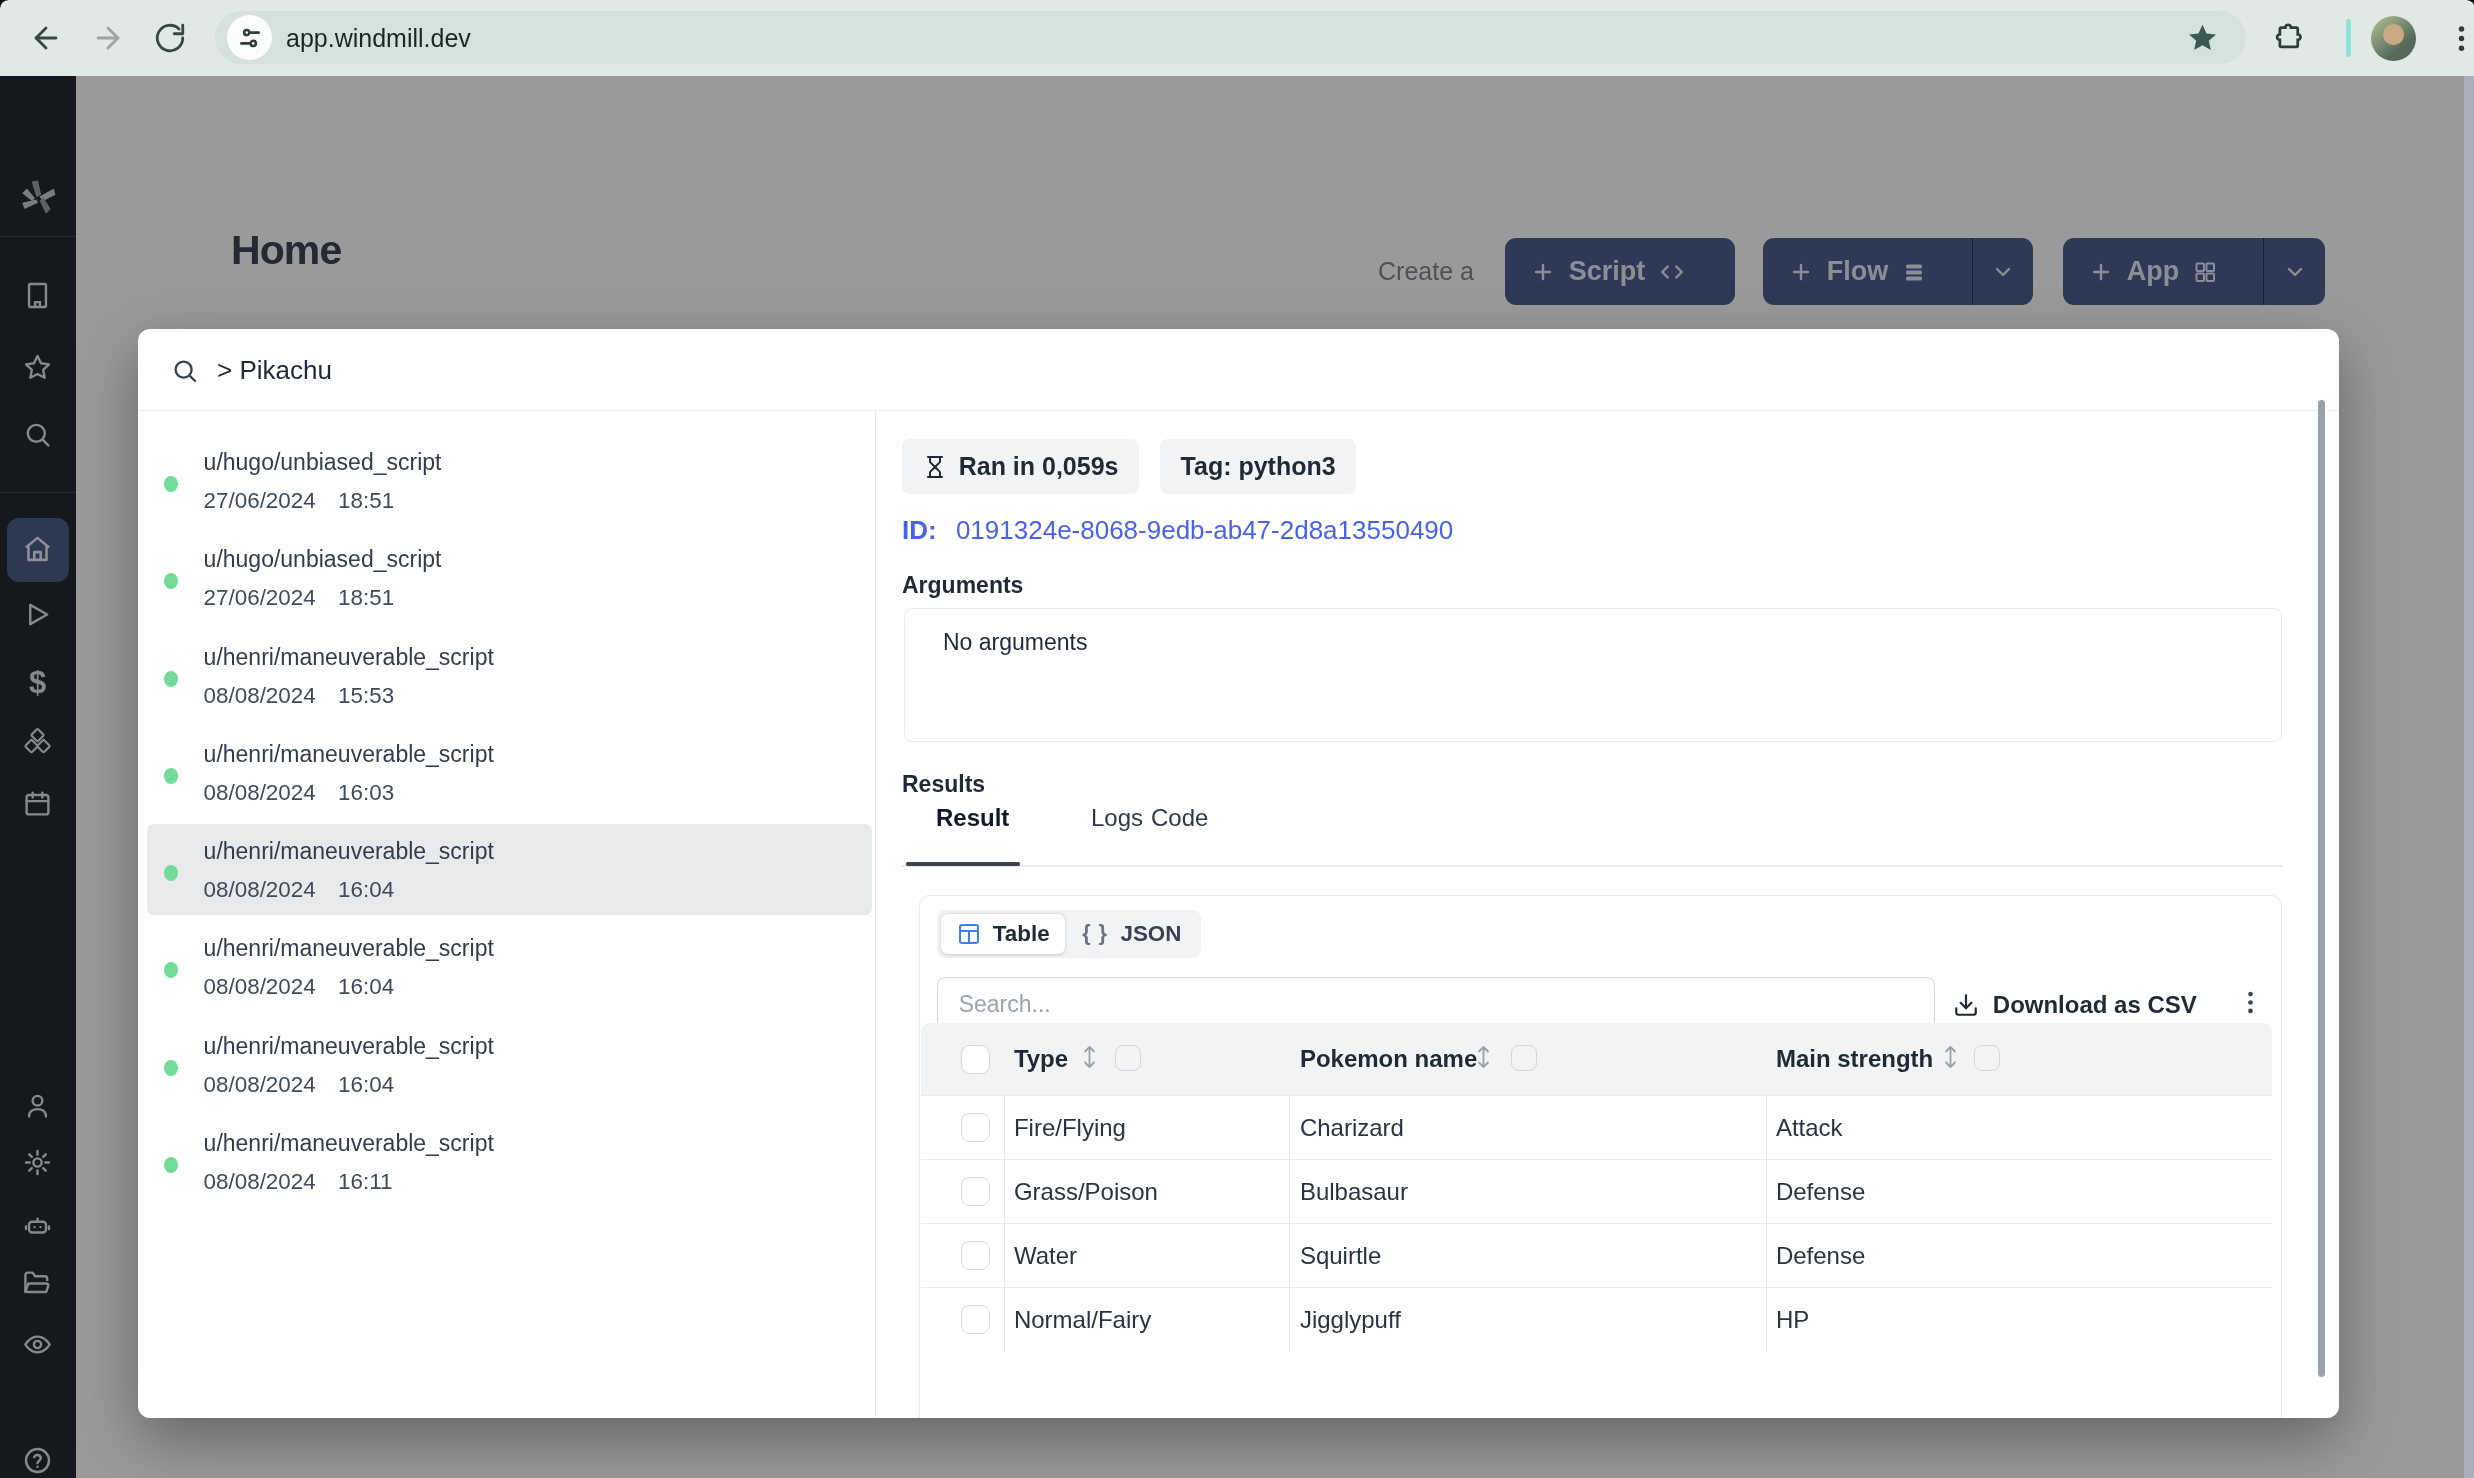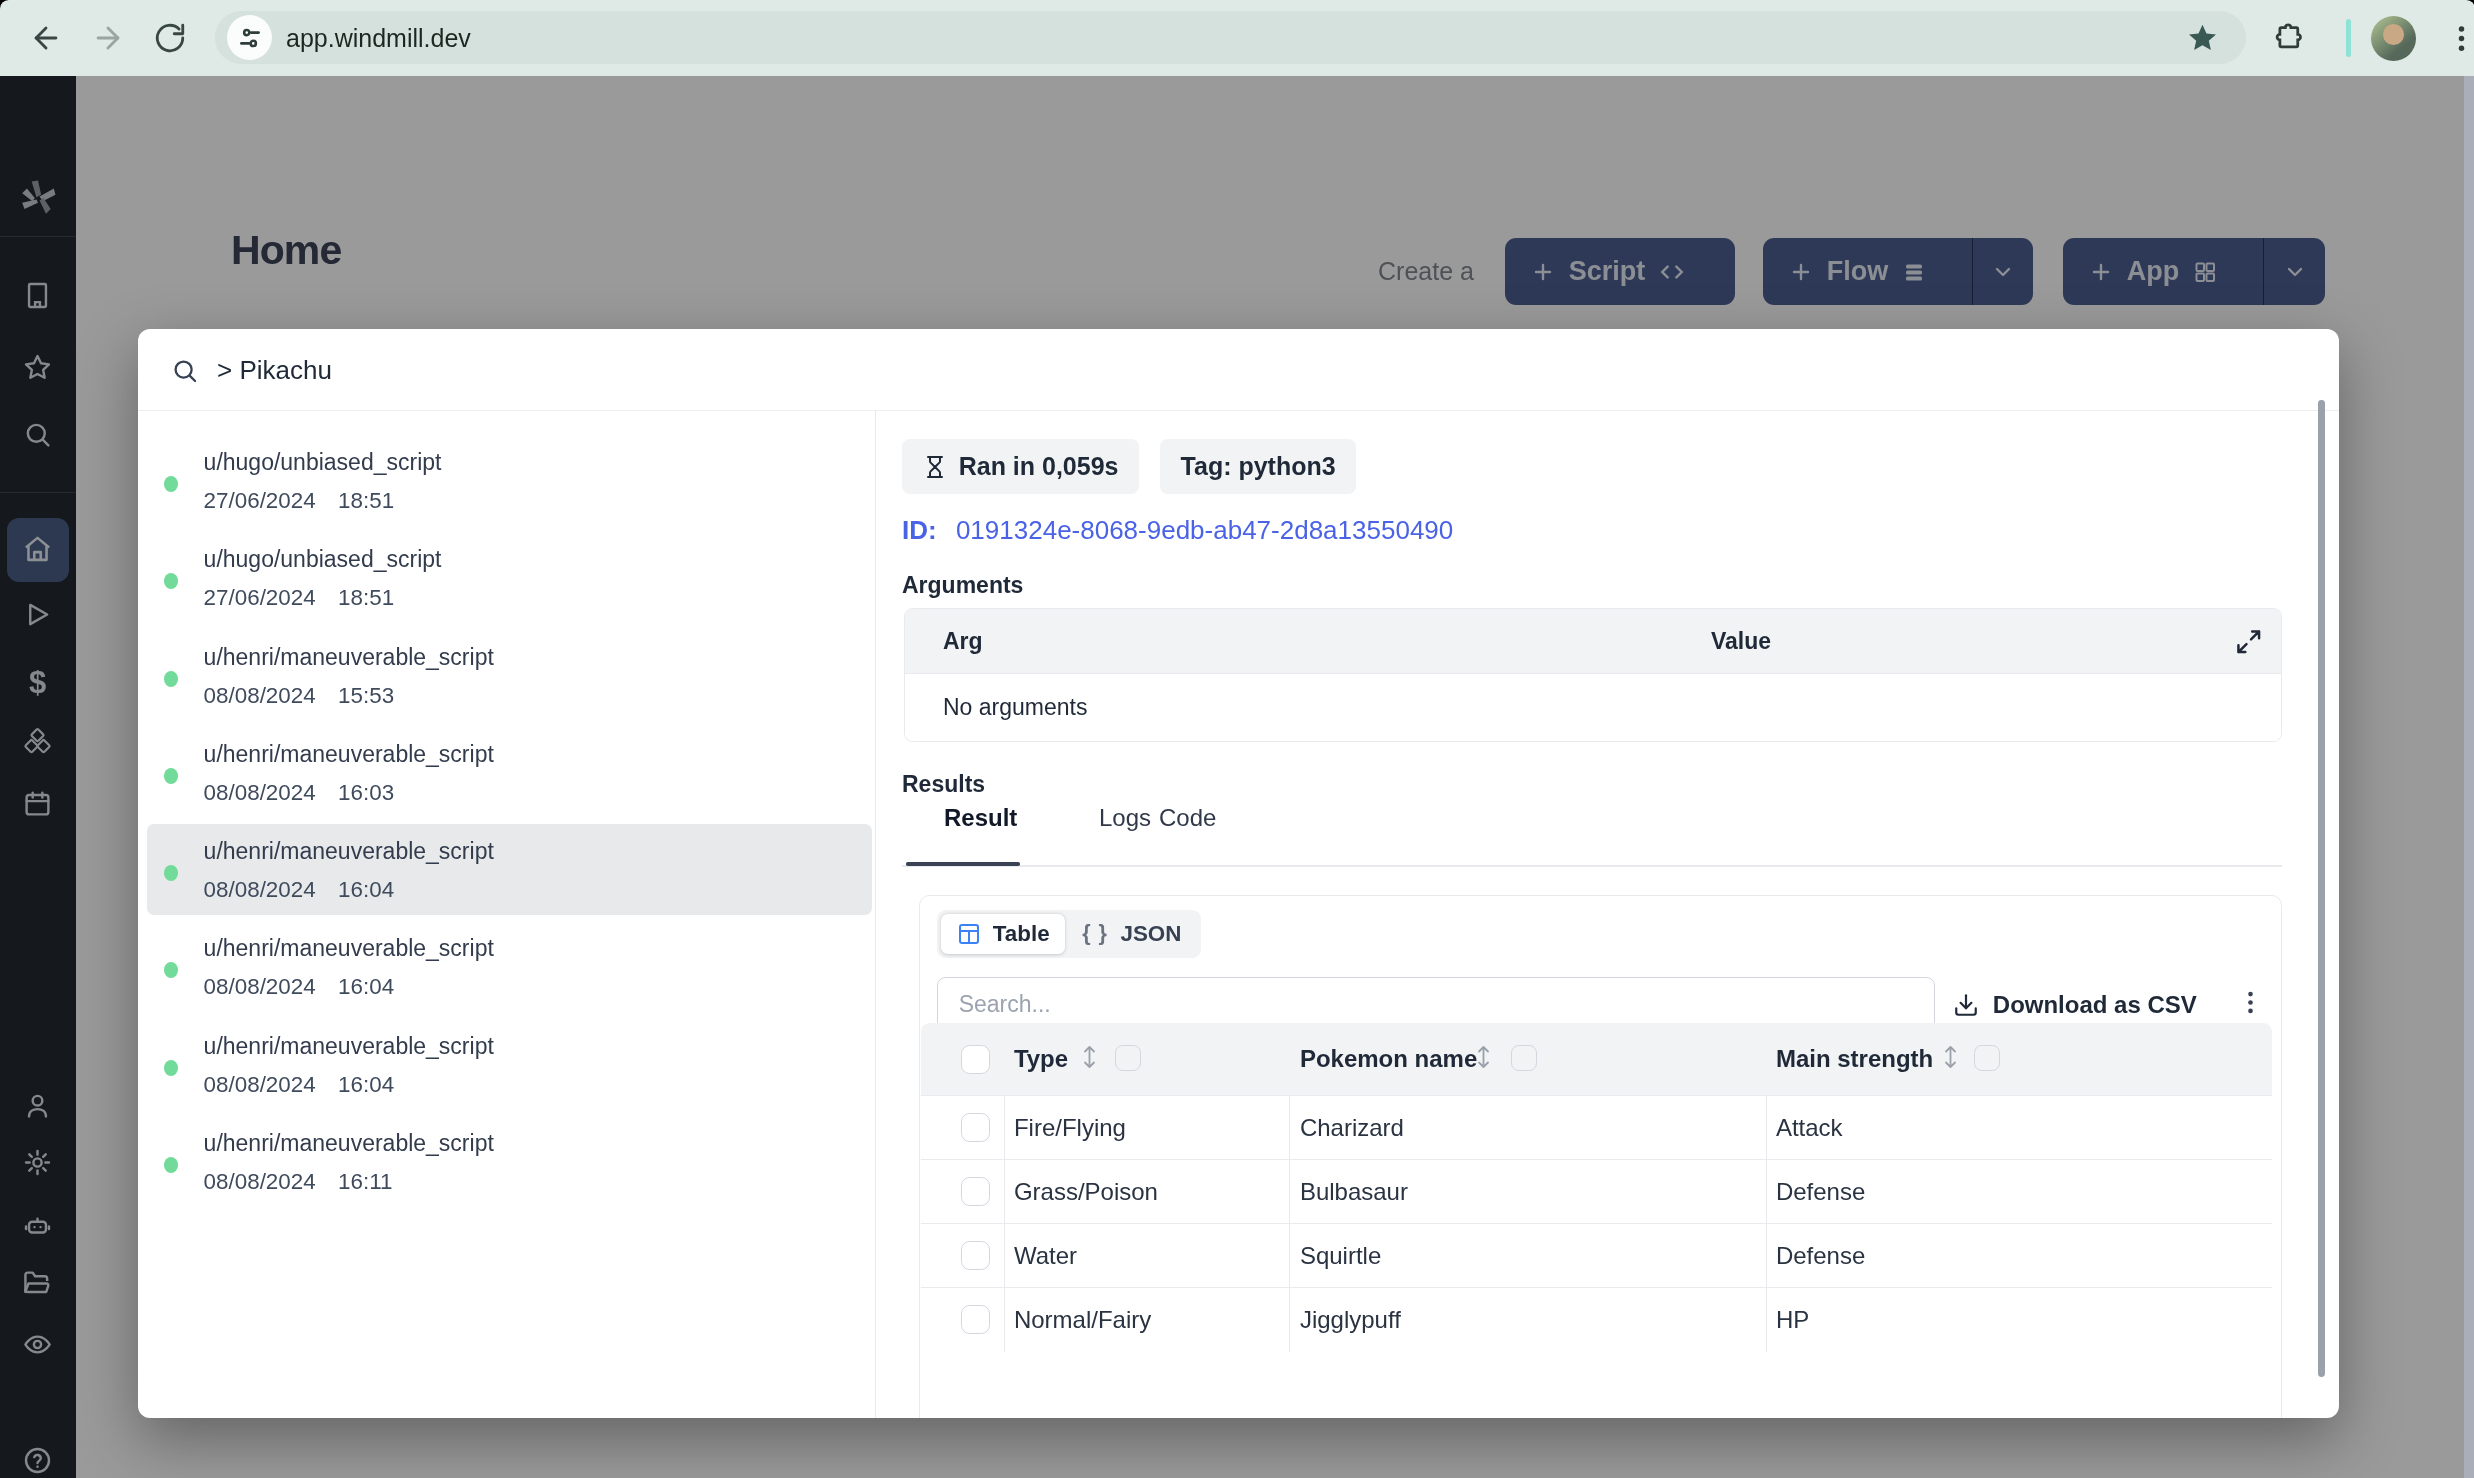--- a/index.html
+++ b/index.html
@@ -462,38 +462,28 @@
   </div>
 
   <div class="id-line">
     <b>ID:</b>
     <a style="color:#4a63e6;text-decoration:none;margin-left:12px;">0191324e-8068-9edb-ab47-2d8a13550490</a>
   </div>
 
   <div class="sec-label" style="top:243px;">Arguments</div>
 
   <div class="args-table">
-    <div class="args-head">
-      <span class="abs" style="left:38px;top:19px;">Arg</span>
-      <span class="abs" style="left:806px;top:19px;">Value</span>
-      <span class="abs" style="right:19px;top:19px;color:#1f2937;cursor:pointer;">
-        <svg viewBox="0 0 24 24" width="27.5" height="27.5" fill="none" stroke="currentColor" stroke-width="2.2" stroke-linecap="round" stroke-linejoin="round">
-            <path d="M14 10l7-7M15 3h6v6"></path>
-            <path d="M10 14l-7 7M9 21H3v-6"></path>
-          </svg>
-      </span>
-    </div>
     <div class="args-body">
       <span>No arguments</span>
     </div>
   </div>
 
   <div class="sec-label" style="top:442px;">Results</div>
 
-  <div class="abs" style="left:12px;top:475px;width:2201px;height:60px;">
+  <div class="abs" style="left:4px;top:475px;width:2201px;height:60px;">
     <span class="rtab active" style="left:794px;position:absolute;">Result</span>
     <span class="rtab" style="left:910px;position:absolute;margin-left:39px;">Logs</span>
     <span class="rtab" style="left:1009px;position:absolute;">Code</span>
   </div>
   <div class="rtab-borderline"></div>
   <div class="rtab-underline"></div>
 
   <div class="card">
     <div class="vtoggle">
       <div class="vchip active">

